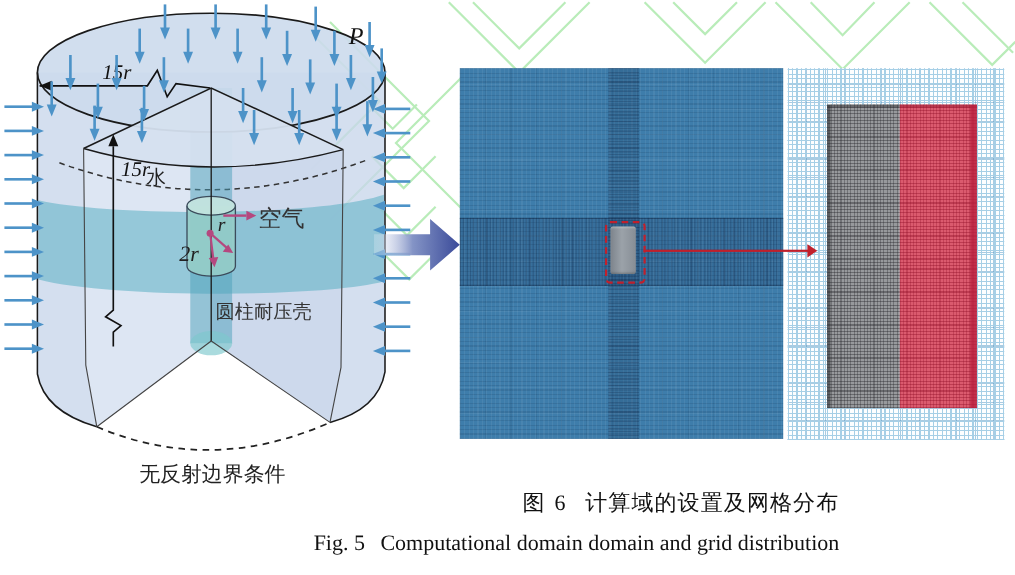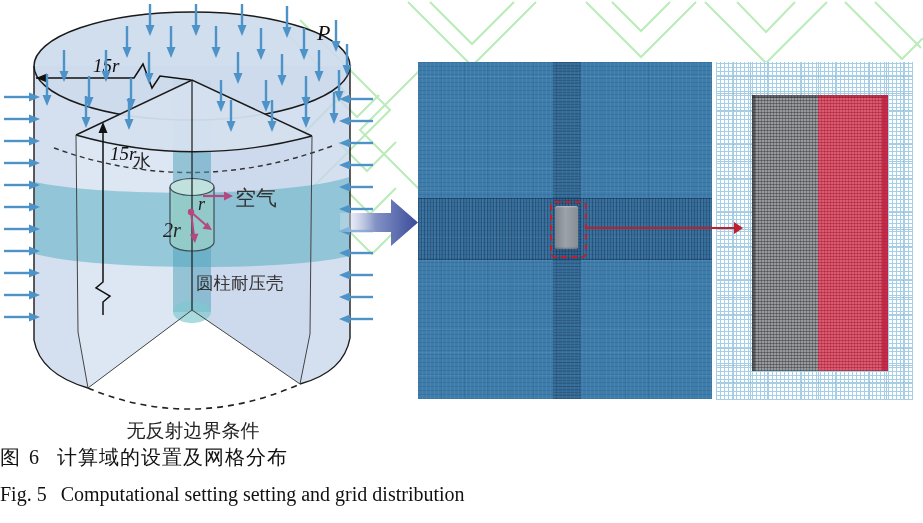--- a/index.html
+++ b/index.html
@@ -57,21 +57,21 @@
       repeating-linear-gradient(90deg, rgba(30,30,35,.30) 0 1px, transparent 1px 3px);
     box-shadow:inset 3px 0 0 rgba(40,40,45,.55), inset 0 3px 0 rgba(40,40,45,.45);}
   .block-red{left:102px;top:33px;width:70px;height:276px;
     background-color:var(--block-red,#db5a6e);
     background-image:
       repeating-linear-gradient(0deg, rgba(140,10,35,.38) 0 1px, transparent 1px 3px),
       repeating-linear-gradient(90deg, rgba(140,10,35,.28) 0 1px, transparent 1px 3px);
     box-shadow:inset -6px 0 0 rgba(186,32,64,.75), inset 0 3px 0 rgba(150,20,45,.5);}
 
   
-  .cap{left:0;width:763px;text-align:left;color:#111;z-index:2;}
+  .cap{left:0;width:763px;text-align:right;color:#111;z-index:2;}
   .cap-zh{top:444px;font-size:20px;letter-spacing:1px;}
   .cap-zh .lbl{margin-right:16px;letter-spacing:2px;}
   .cap-en{top:483px;font-size:20px;}
   .cap-en .lbl{margin-right:14px;}
 </style>
 </head>
 <body>
 
 <div class="stage">
 
@@ -247,16 +247,16 @@
 
   <div class="abs mesh-zoom">
     <div class="abs block-gray"></div>
     <div class="abs block-red"></div>
   </div>
 
   <div class="abs cap cap-zh">
     <span class="lbl">图 6</span><span>计算域的设置及网格分布</span>
   </div>
   <div class="abs cap cap-en">
-    <span class="lbl">Fig. 5</span><span>Computational setting setting and grid distribution</span>
+    <span class="lbl">Fig. 5</span><span>Computational domain domain and grid distribution</span>
   </div>
 
 </div>
 
 </body></html>

